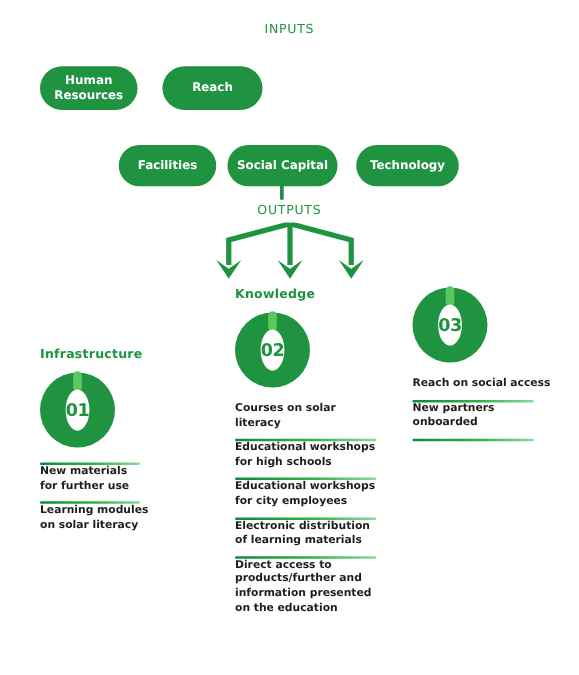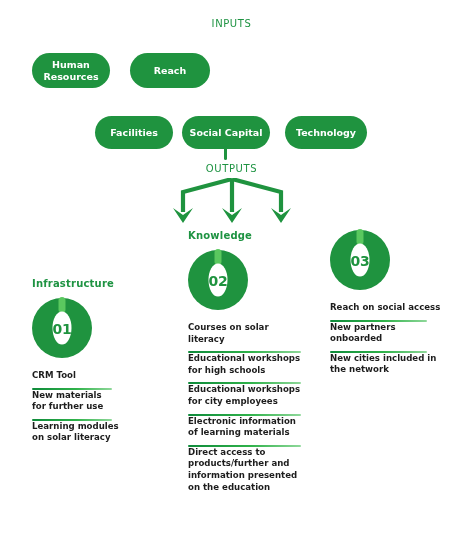--- a/index.html
+++ b/index.html
@@ -190,21 +190,20 @@
 
     <div class="donut-wrap">
       <div class="donut"></div>
       <div class="donut-notch"></div>
       <div class="donut-hole">
         <span class="donut-num">01</span>
       </div>
     </div>
 
     <ul class="item-list">
-      <li class="item">CRM Tool</li>
       <div class="divider"></div>
       <li class="item">New materials
 for further use</li>
       <div class="divider"></div>
       <li class="item">Learning modules
 on solar literacy</li>
     </ul>
   </div>
 
   <div class="column" id="col-2">
@@ -220,21 +219,21 @@
 
     <ul class="item-list">
       <li class="item">Courses on solar literacy</li>
       <div class="divider"></div>
       <li class="item">Educational workshops
 for high schools</li>
       <div class="divider"></div>
       <li class="item">Educational workshops
 for city employees</li>
       <div class="divider"></div>
-      <li class="item">Electronic information
+      <li class="item">Electronic distribution
 of learning materials</li>
       <div class="divider"></div>
       <li class="item">Direct access to
 products/further and
 information presented
 on the education</li>
     </ul>
   </div>
 
   <div class="column" id="col-3">
@@ -246,18 +245,16 @@
         <span class="donut-num">03</span>
       </div>
     </div>
 
     <ul class="item-list">
       <li class="item">Reach on social access</li>
       <div class="divider"></div>
       <li class="item">New partners
 onboarded</li>
       <div class="divider"></div>
-      <li class="item">New cities included in
-the network</li>
     </ul>
   </div>
 
 </div>
 
 </body></html>

